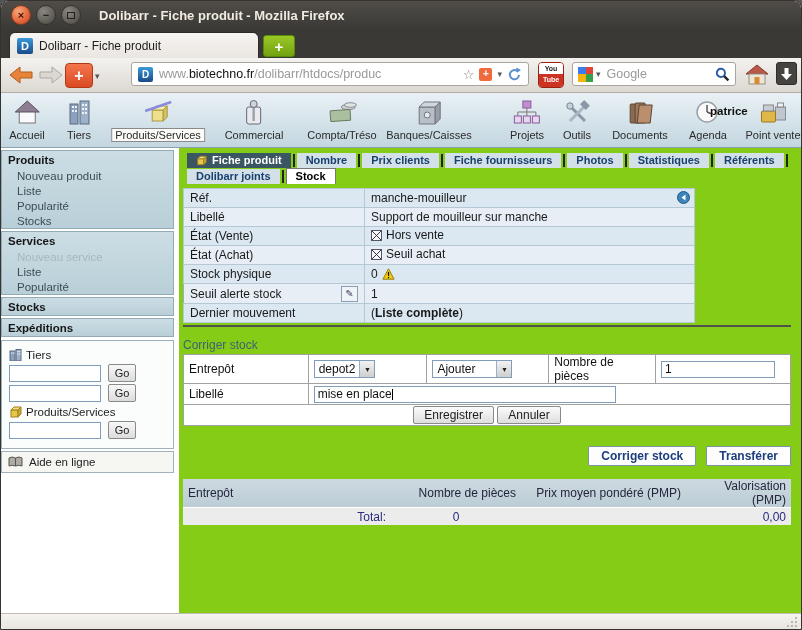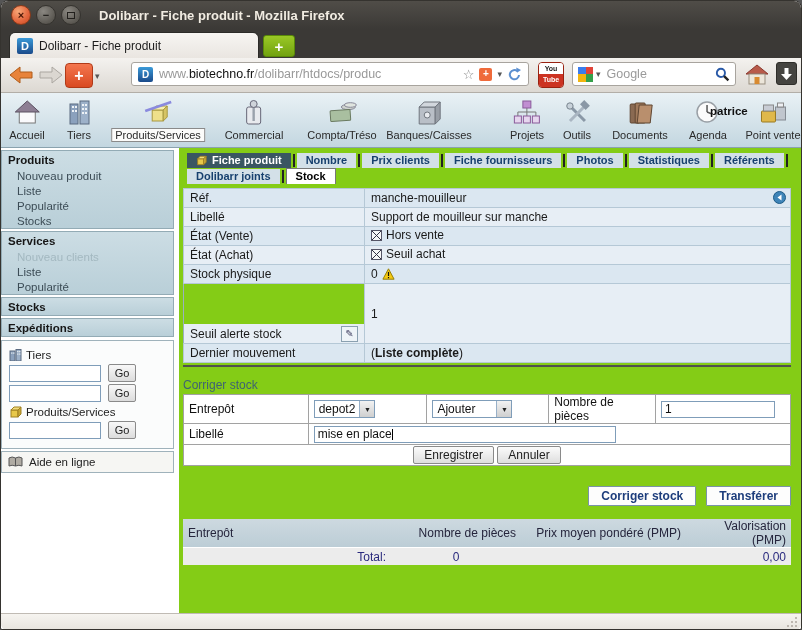--- a/index.html
+++ b/index.html
@@ -82,26 +82,26 @@
   .helpblock{width:173px;box-sizing:border-box;border:1px solid #9fb2bb;background:#f6f6f3;margin-top:2px;
     padding:4px 6px;display:flex;align-items:center;gap:6px;font-size:11.5px;color:#222;}
   
   #main{position:absolute;left:178px;top:147px;width:624px;height:465px;background:#84cc16;}
   .tabs1{margin:5px 0 0 8px;display:flex;align-items:flex-end;}
   .tabs2{margin:0 0 0 8px;display:flex;align-items:flex-end;}
   .tab{font-size:11px;font-weight:bold;padding:1px 9px 2px;background:#d3e0e8;color:#17406e;white-space:nowrap;}
   .tab.active1{background:#3a5662;color:#fff;display:flex;gap:5px;align-items:center;}
   .tab.active2{background:#fff;border:1px solid #777;border-bottom:none;color:#000;}
   .sep{width:2px;height:13px;background:#222;margin:0 2px 0 2px;align-self:center;}
-  table.fiche{margin:4px 0 0 4px;width:608px;border-collapse:collapse;border:1px solid #9ab0c0;}
+  table.fiche{margin:4px 0 0 4px;width:512px;border-collapse:collapse;border:1px solid #9ab0c0;}
   table.fiche td{border:1px solid #b5c8d6;font-size:12px;padding:1px 6px;height:16px;color:#1a1a1a;}
   table.fiche tr:nth-child(odd) td{background:#dbe7f1;}
   table.fiche tr:nth-child(even) td{background:#e7eef5;}
   td.lbl{width:168px;}
-  td.lbl.flexlbl{display:flex;justify-content:space-between;align-items:center;border:none;height:17px;margin-top:40px;}
+  td.lbl.flexlbl{display:flex;justify-content:space-between;align-items:center;border:none;height:17px;}
   .relcell{position:relative;margin-left:36px;}
   .previc{position:absolute;right:4px;top:2px;}
   .valicon{display:inline-flex;align-items:center;gap:4px;}
   .editbox{width:15px;height:14px;background:#eef4f8;border:1px solid #8aa0b0;display:inline-flex;
     align-items:center;justify-content:center;font-size:10px;color:#446;}
   .darkrule{width:608px;height:2px;background:#50504e;margin:2px 0 0 4px;}
   .titre{margin:11px 0 2px 4px;color:#3f6273;font-size:12px;}
   table.formtable{margin-left:4px;width:608px;border-collapse:collapse;}
   table.formtable td{border:1px solid #a2a2a2;height:20px;font-size:12px;padding:0 5px;background:#fff;color:#111;}
   .sel{display:inline-flex;border:1px solid #7f9db9;background:#fff;height:16px;align-items:center;font-size:12px;}
@@ -350,21 +350,21 @@
   <div id="sidebar">
     <div class="sblock">
       <div class="shead">Produits</div>
       <div class="sitem">Nouveau produit</div>
       <div class="sitem">Liste</div>
       <div class="sitem">Popularité</div>
       <div class="sitem">Stocks</div>
     </div>
     <div class="sblock">
       <div class="shead">Services</div>
-      <div class="sitem disabled">Nouveau clients</div>
+      <div class="sitem disabled">Nouveau service</div>
       <div class="sitem">Liste</div>
       <div class="sitem">Popularité</div>
     </div>
     <div class="sblock">
       <div class="shead">Stocks</div>
     </div>
     <div class="sblock">
       <div class="shead">Expéditions</div>
     </div>
 

